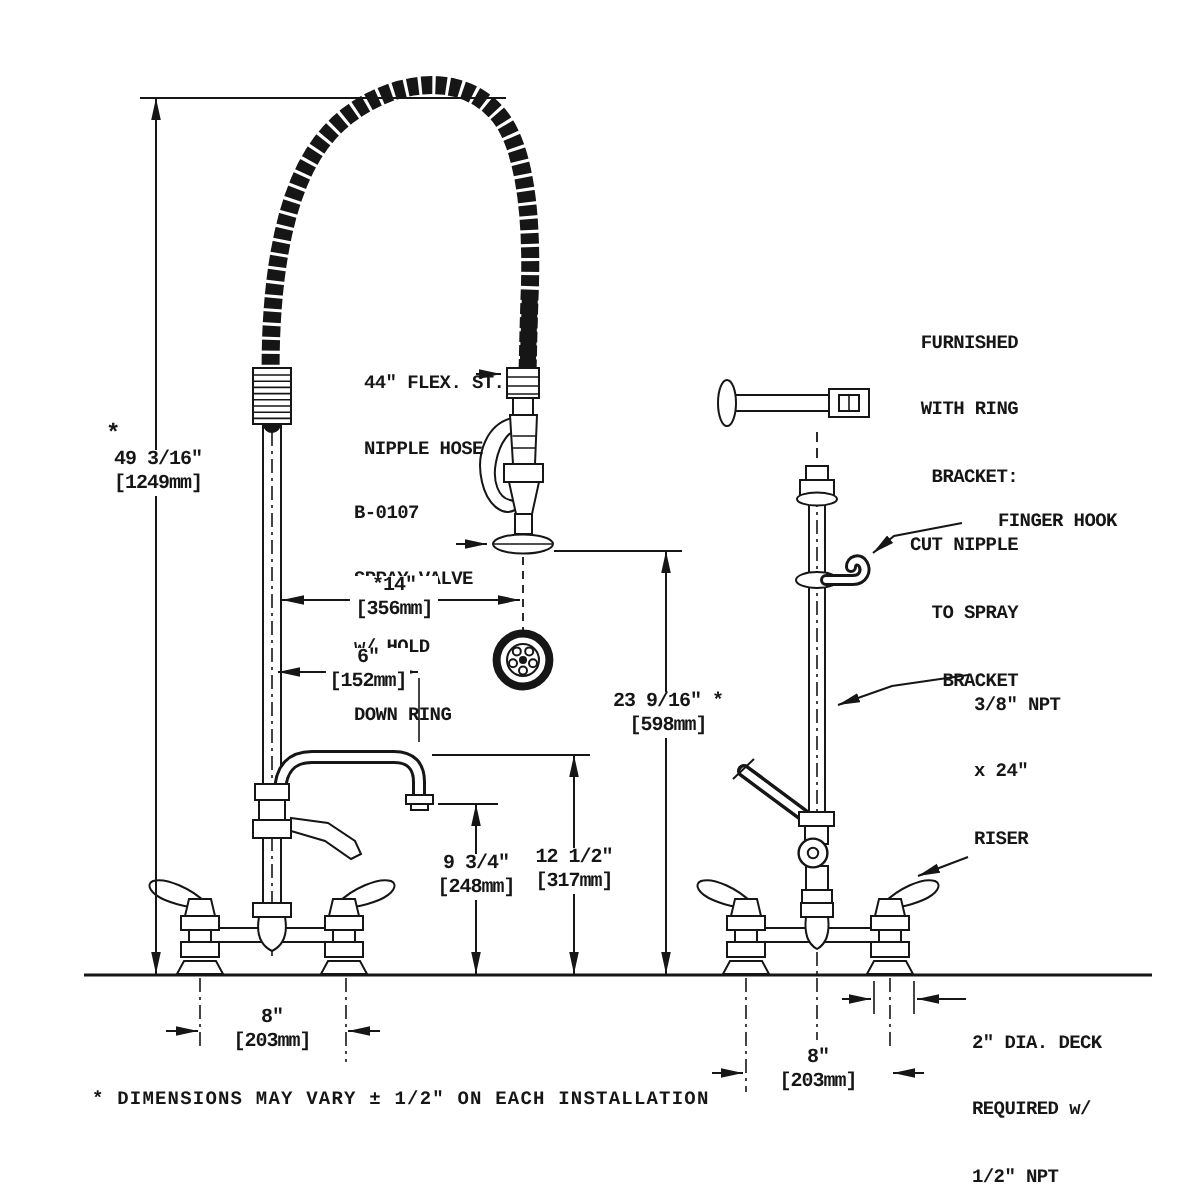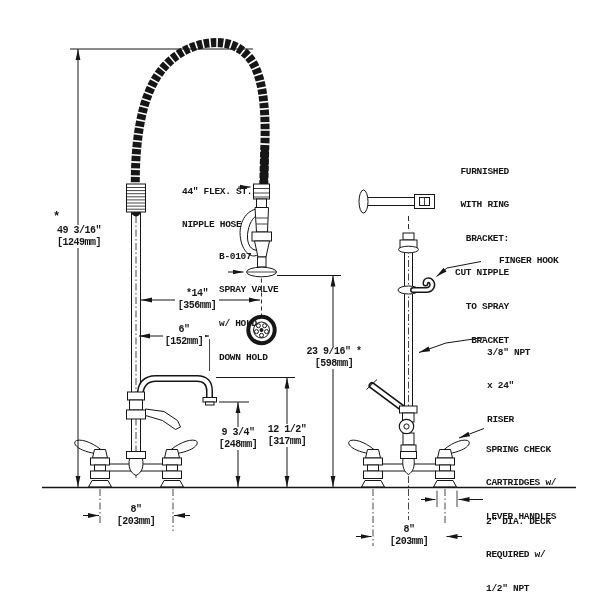--- a/index.html
+++ b/index.html
@@ -200,49 +200,44 @@
     <path d="M484,337.5 L446,343 L419,352.5" marker-end="url(#ah)"></path>
     <path d="M484,428.5 L459,438" marker-end="url(#ah)"></path>
   </g>
 </svg>
 
 <div class="lbl" style="left:182px;top:163px;">
   <div>44" FLEX. ST.</div>
   <div>NIPPLE HOSE</div>
 </div>
 
-<div class="lbl" style="left:177px;top:228px;margin-left:42px;">
+<div class="lbl" style="left:177px;top:228px;">
   <div>B-0107</div>
   <div>SPRAY VALVE</div>
   <div>w/ HOLD</div>
-  <div>DOWN HOLD</div>
+  <div>DOWN RING</div>
 </div>
 
 <div class="lbl" style="left:455px;top:143px;text-align:right;">
   <div>FURNISHED</div>
   <div>WITH RING</div>
   <div>BRACKET:</div>
   <div>CUT NIPPLE</div>
   <div>TO SPRAY</div>
   <div>BRACKET</div>
 </div>
 
 <div class="lbl" style="left:486px;top:255px;margin-left:13px;">FINGER HOOK</div>
 
 <div class="lbl" style="left:487px;top:324px;">
   <div>3/8" NPT</div>
   <div>x 24"</div>
   <div>RISER</div>
 </div>
 
-<div class="lbl" style="left:486px;top:421px;">
-  <div>SPRING CHECK</div>
-  <div>CARTRIDGES w/</div>
-  <div>LEVER HANDLES</div>
-</div>
 
 <div class="lbl" style="left:486px;top:493px;">
   <div>2" DIA. DECK</div>
   <div>REQUIRED w/</div>
   <div>1/2" NPT</div>
   
 </div>
 
 <div class="mark" style="left:53px;top:210px;">*</div>
 
@@ -279,14 +274,15 @@
 <div class="dim" style="left:112px;top:504px;width:48px;">
   <div>8"</div>
   <div>[203mm]</div>
 </div>
 
 <div class="dim" style="left:385px;top:524px;width:48px;">
   <div>8"</div>
   <div>[203mm]</div>
 </div>
 
+<div class="note" style="left:46px;top:544px;">* DIMENSIONS MAY VARY ± 1/2" ON EACH INSTALLATION</div>
 
 </div>
 
 </body></html>

